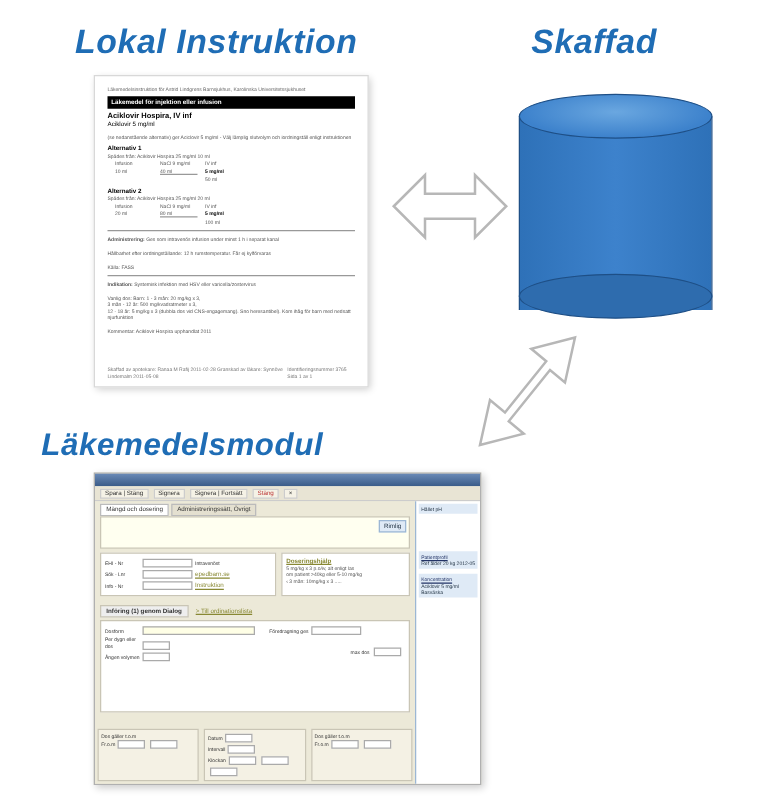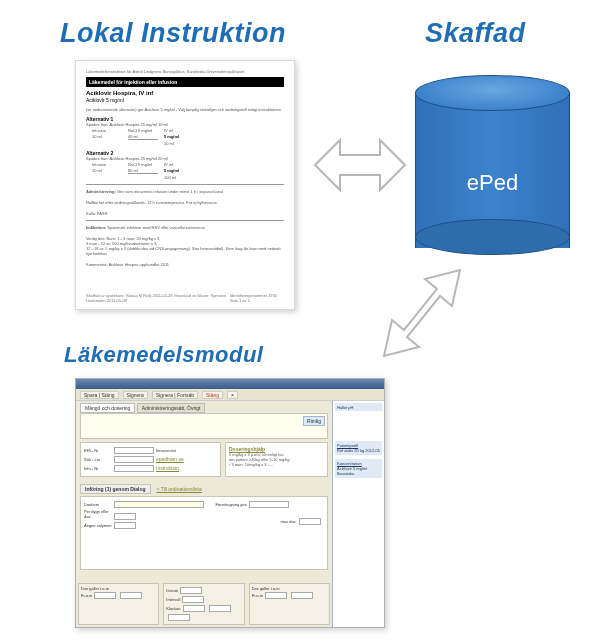--- a/index.html
+++ b/index.html
@@ -14,21 +14,21 @@
     font-weight: 900;
     font-style: italic;
     color: #1f6db5;
     font-size: 27px;
     letter-spacing: 0.5px;
     position: absolute;
     text-align: center;
   }
   .h-lokal { left: 60px; top: 18px; }
   .h-databas { left: 425px; top: 18px; }
-  .h-modul { left: 64px; top: 342px; font-size: 22px; }
+  .h-modul { left: 33px; top: 342px; font-size: 25px; }
 
   
   .doc {
     position: absolute;
     left: 75px; top: 60px;
     width: 220px; height: 250px;
     background: #fff;
     border: 1px solid #d8d8d8;
     box-shadow: 2px 2px 6px rgba(0,0,0,0.2);
     padding: 8px 10px;
@@ -209,21 +209,20 @@
 Granskad av läkare: Synnöve Lindemalm 2011-05-08</span>
     <span>Identifieringsnummer 3765
 Sida 1 av 1</span>
   </div>
 </div>
 
 <div class="cyl">
   <div class="body"></div>
   <div class="bottom"></div>
   <div class="top"></div>
-  <div class="label">ePed</div>
 </div>
 
 <svg class="arrows" width="606" height="643">
 
   <g>
     <path d="M 315 165 L 340 140 L 340 155 L 380 155 L 380 140 L 405 165 L 380 190 L 380 175 L 340 175 L 340 190 Z" fill="#ffffff" stroke="#b7b7b7" stroke-width="2"></path>
   </g>
 
   <g>
     <path d="M 460 270 L 452 306 L 440 296 L 407 337 L 419 347 L 384 356 L 392 320 L 404 330 L 437 289 L 425 279 Z" fill="#ffffff" stroke="#b7b7b7" stroke-width="2"></path>

